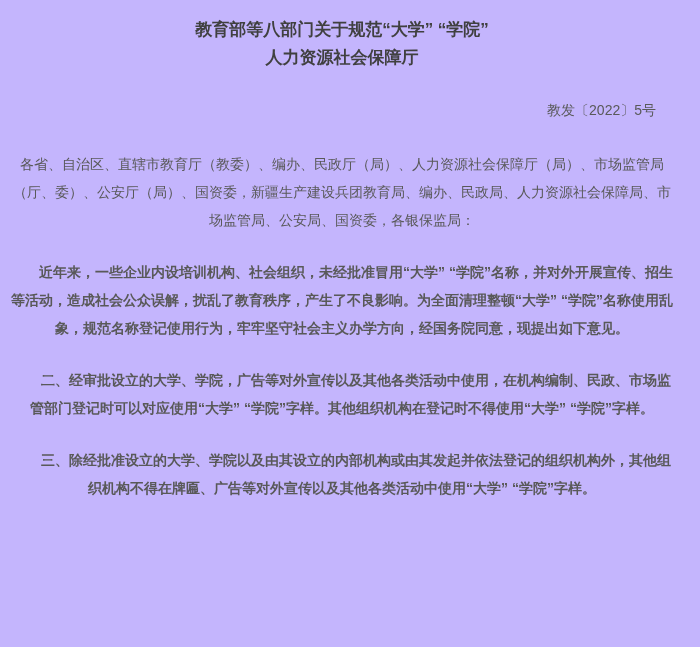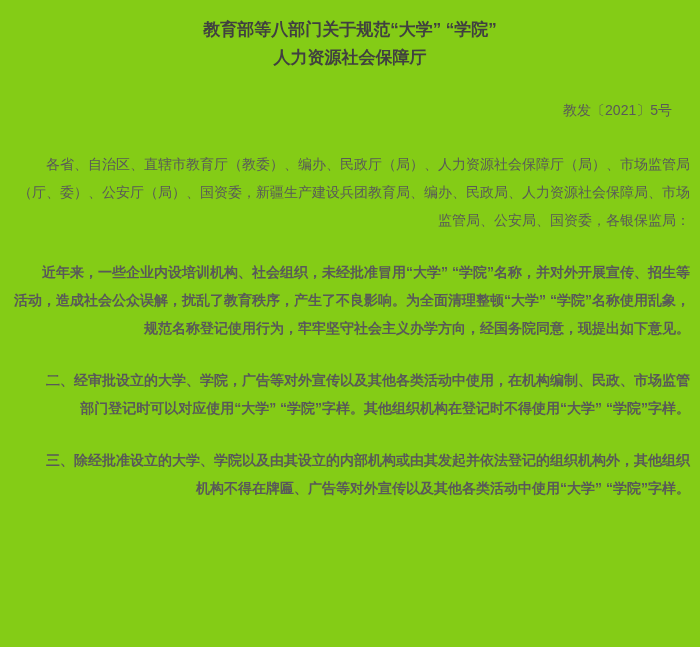--- a/index.html
+++ b/index.html
@@ -10,22 +10,22 @@
     body {
       width: 700px;
       height: 647px;
       overflow: hidden;
       font-family: "Liberation Sans", "DejaVu Sans", sans-serif;
     }
     .page {
       box-sizing: border-box;
       width: 700px;
       min-height: 647px;
-      padding: 16px 10px 7px 10px;
-      background: #84cc16;
+      padding: 16px 26px 7px 10px;
+      background: #c4b5fd;
       color: #595959;
     }
     .doc-title {
       margin: 0;
       text-align: center;
       font-size: 17px;
       font-weight: bold;
       line-height: 28px;
       color: #404040;
     }
@@ -36,21 +36,21 @@
       margin: 28px 18px 0 0;
       text-align: right;
       font-size: 14px;
       line-height: 20px;
       color: #595959;
     }
     .para {
       margin: 24px 0 0 0;
       font-size: 14px;
       line-height: 28px;
-      text-align: right;
+      text-align: center;
       color: #595959;
       word-break: break-all;
     }
     .para.first-body {
       margin-top: 30px;
     }
     .para.indent {
       text-indent: 2em;
       font-weight: bold;
     }
@@ -58,21 +58,21 @@
 </head>
 <body>
 
 <div class="page">
 
   <h1 class="doc-title">
     <span class="title-line">教育部等八部门关于规范“大学” “学院”</span>
     <span class="title-line">人力资源社会保障厅</span>
   </h1>
 
-  <div class="doc-number">教发〔2021〕5号</div>
+  <div class="doc-number">教发〔2022〕5号</div>
 
   <p class="para first-body">各省、自治区、直辖市教育厅（教委）、编办、民政厅（局）、人力资源社会保障厅（局）、市场监管局（厅、委）、公安厅（局）、国资委，新疆生产建设兵团教育局、编办、民政局、人力资源社会保障局、市场监管局、公安局、国资委，各银保监局：</p>
 
   <p class="para indent">近年来，一些企业内设培训机构、社会组织，未经批准冒用“大学” “学院”名称，并对外开展宣传、招生等活动，造成社会公众误解，扰乱了教育秩序，产生了不良影响。为全面清理整顿“大学” “学院”名称使用乱象，规范名称登记使用行为，牢牢坚守社会主义办学方向，经国务院同意，现提出如下意见。</p>
 
 
   <p class="para indent">二、经审批设立的大学、学院，广告等对外宣传以及其他各类活动中使用，在机构编制、民政、市场监管部门登记时可以对应使用“大学” “学院”字样。其他组织机构在登记时不得使用“大学” “学院”字样。</p>
 
   <p class="para indent">三、除经批准设立的大学、学院以及由其设立的内部机构或由其发起并依法登记的组织机构外，其他组织机构不得在牌匾、广告等对外宣传以及其他各类活动中使用“大学” “学院”字样。</p>
 

